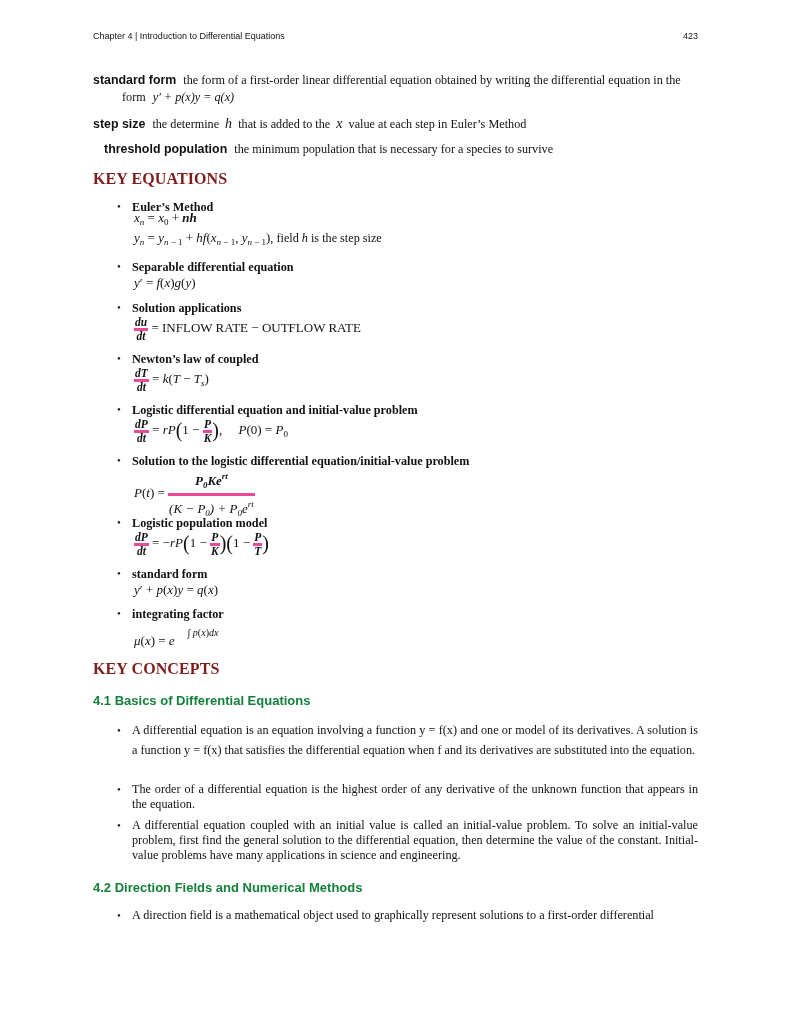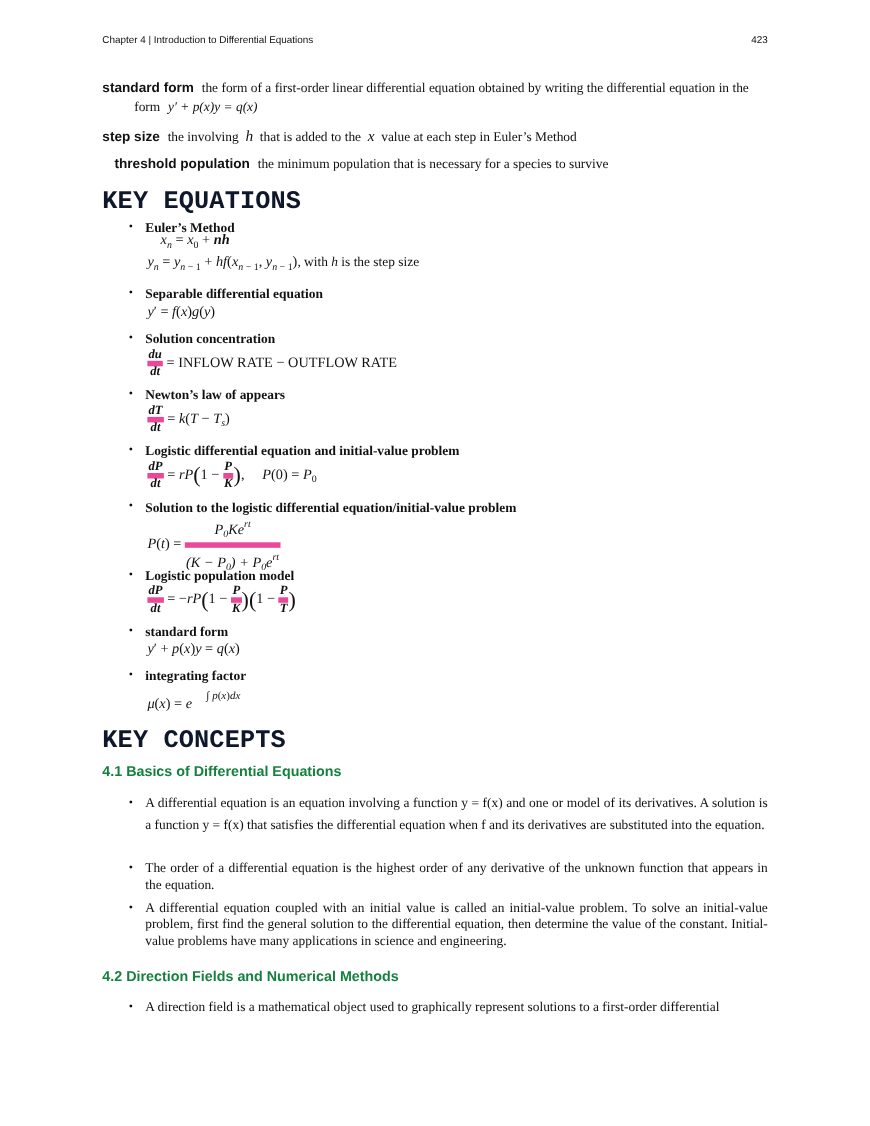--- a/index.html
+++ b/index.html
@@ -7,32 +7,32 @@
     .page { position: absolute; left: 0; top: 0; width: 791px; height: 1024px; }
 
     .running-head { position: absolute; top: 31px; left: 93px; width: 605px; font-family: "Liberation Sans", sans-serif; font-size: 9px; color: #111; }
     .running-head .chap { position: absolute; left: 0; top: 0; }
     .running-head .pnum { position: absolute; right: 0; top: 0; }
 
     .gloss { position: absolute; left: 93px; width: 605px; font-family: "Liberation Serif", serif; font-size: 12.2px; line-height: 20px; }
     .gloss .term { font-family: "Liberation Sans", sans-serif; font-weight: bold; font-size: 12.4px; margin-right: 4px; }
     .gloss .cont { padding-left: 29px; }
 
-    .h1 { position: absolute; left: 93px; font-family: Liberation Mono, monospace; font-weight: bold; font-size: 23px; color: #0f172a; letter-spacing: 0.1px; }
+    .h1 { position: absolute; left: 93px; font-family: Liberation Serif, serif; font-weight: bold; font-size: 16px; color: #7f1d1d; letter-spacing: 0.1px; }
     .h2 { position: absolute; left: 93px; font-family: "Liberation Sans", sans-serif; font-weight: bold; font-size: 13px; color: #15803d; }
 
     .eq-item { position: absolute; left: 117px; font-family: "Liberation Serif", serif; font-size: 12.2px; }
     .eq-item .bullet { position: absolute; left: 0; top: 0; font-size: 11px; }
     .eq-item .title { position: absolute; left: 15px; top: 0; font-weight: bold; white-space: nowrap; line-height: 14px; }
     .eq-item .math { position: absolute; left: 17px; white-space: nowrap; font-size: 13px; }
     i.v { font-style: italic; }
     .sub { font-size: 9px; vertical-align: -3px; }
     .sup { font-size: 9px; vertical-align: 6px; }
     .frac { display: inline-block; vertical-align: middle; text-align: center; font-size: 11.5px; line-height: 11px; }
-    .frac .num { display: block; border-bottom: 5px solid #ec4899; padding: 0 1px; font-style: italic; font-weight: bold; }
+    .frac .num { display: block; border-bottom: 3px solid #ec4899; padding: 0 1px; font-style: italic; font-weight: bold; }
     .frac .den { display: block; padding: 0 1px; font-style: italic; font-weight: bold; }
     .frac.plain .num, .frac.plain .den { font-weight: normal; }
     .big-paren { font-size: 20px; vertical-align: -3px; line-height: 0; }
 
     .concept { position: absolute; left: 117px; width: 581px; font-family: "Liberation Serif", serif; font-size: 12.2px; text-align: justify; }
     .concept .bullet { position: absolute; left: 0; top: 0; font-size: 11px; }
     .concept .text { margin-left: 15px; }
   </style>
 </head>
 <body>
@@ -50,65 +50,65 @@
       <span>the form of a first-order linear differential equation obtained by writing the differential equation in the</span>
     </div>
     <div class="cont" style="margin-top:-3px;">
       <span>form</span>
       <i class="v" style="margin-left:4px;">y′ + p(x)y = q(x)</i>
     </div>
   </div>
 
   <div class="gloss" style="top:114px;">
     <span class="term">step size</span>
-    <span>the involving</span>
+    <span>the determine</span>
     <i class="v" style="font-size:14px;margin:0 3px;">h</i>
     <span>that is added to the</span>
     <i class="v" style="font-size:14px;margin:0 3px;">x</i>
     <span>value at each step in Euler’s Method</span>
   </div>
 
   <div class="gloss" style="top:139px;margin-left:11px;">
     <span class="term">threshold population</span>
     <span>the minimum population that is necessary for a species to survive</span>
   </div>
 
   <div class="h1" style="top:170px;">KEY EQUATIONS</div>
 
   <div class="eq-item" style="top:200px;">
     <span class="bullet">•</span>
     <span class="title">Euler’s Method</span>
-    <span class="math" style="top:10px;margin-left:12px;">
+    <span class="math" style="top:10px;">
       <i class="v">x</i><span class="sub"><i>n</i></span> = <i class="v">x</i><span class="sub">0</span> + <i class="v"><b>nh</b></i>
     </span>
     <span class="math" style="top:30px;">
-      <i class="v">y</i><span class="sub"><i>n</i></span> = <i class="v">y</i><span class="sub"><i>n</i> − 1</span> + <i class="v">hf</i>(<i class="v">x</i><span class="sub"><i>n</i> − 1</span>, <i class="v">y</i><span class="sub"><i>n</i> − 1</span>)<span style="font-size:12.2px;"><span>, with</span> <i class="v">h</i> <span>is the step size</span></span>
+      <i class="v">y</i><span class="sub"><i>n</i></span> = <i class="v">y</i><span class="sub"><i>n</i> − 1</span> + <i class="v">hf</i>(<i class="v">x</i><span class="sub"><i>n</i> − 1</span>, <i class="v">y</i><span class="sub"><i>n</i> − 1</span>)<span style="font-size:12.2px;"><span>, field</span> <i class="v">h</i> <span>is the step size</span></span>
     </span>
   </div>
 
   <div class="eq-item" style="top:260px;">
     <span class="bullet">•</span>
     <span class="title">Separable differential equation</span>
     <span class="math" style="top:15px;">
       <i class="v">y</i>′ = <i class="v">f</i>(<i class="v">x</i>)<i class="v">g</i>(<i class="v">y</i>)
     </span>
   </div>
 
   <div class="eq-item" style="top:301px;">
     <span class="bullet">•</span>
-    <span class="title">Solution concentration</span>
+    <span class="title">Solution applications</span>
     <span class="math" style="top:16px;">
       <span class="frac"><span class="num">du</span><span class="den">dt</span></span>
       <span>= INFLOW RATE − OUTFLOW RATE</span>
     </span>
   </div>
 
   <div class="eq-item" style="top:352px;">
     <span class="bullet">•</span>
-    <span class="title">Newton’s law of appears</span>
+    <span class="title">Newton’s law of coupled</span>
     <span class="math" style="top:16px;">
       <span class="frac"><span class="num">dT</span><span class="den">dt</span></span>
       = <i class="v">k</i>(<i class="v">T</i> − <i class="v">T</i><span class="sub"><i>s</i></span>)
     </span>
   </div>
 
   <div class="eq-item" style="top:403px;">
     <span class="bullet">•</span>
     <span class="title">Logistic differential equation and initial-value problem</span>
     <span class="math" style="top:16px;">
@@ -116,21 +116,21 @@
       = <i class="v">rP</i><span class="big-paren">(</span>1 − <span class="frac"><span class="num">P</span><span class="den">K</span></span><span class="big-paren">)</span>,&nbsp;&nbsp;&nbsp;&nbsp; <i class="v">P</i>(0) = <i class="v">P</i><span class="sub">0</span>
     </span>
   </div>
 
   <div class="eq-item" style="top:454px;">
     <span class="bullet">•</span>
     <span class="title">Solution to the logistic differential equation/initial-value problem</span>
     <span class="math" style="top:14px;">
       <i class="v">P</i>(<i class="v">t</i>) =
       <span class="frac plain" style="font-size:13px;line-height:16px;">
-        <span class="num" style="font-weight:normal;"><i class="v">P</i><span class="sub">0</span><i class="v">Ke</i><span class="sup"><i>rt</i></span></span>
+        <span class="num" style="font-weight:bold;"><i class="v">P</i><span class="sub">0</span><i class="v">Ke</i><span class="sup"><i>rt</i></span></span>
         <span class="den" style="font-weight:normal;">(<i class="v">K</i> − <i class="v">P</i><span class="sub">0</span>) + <i class="v">P</i><span class="sub">0</span><i class="v">e</i><span class="sup"><i>rt</i></span></span>
       </span>
     </span>
   </div>
 
   <div class="eq-item" style="top:516px;">
     <span class="bullet">•</span>
     <span class="title">Logistic population model</span>
     <span class="math" style="top:16px;">
       <span class="frac"><span class="num">dP</span><span class="den">dt</span></span>

